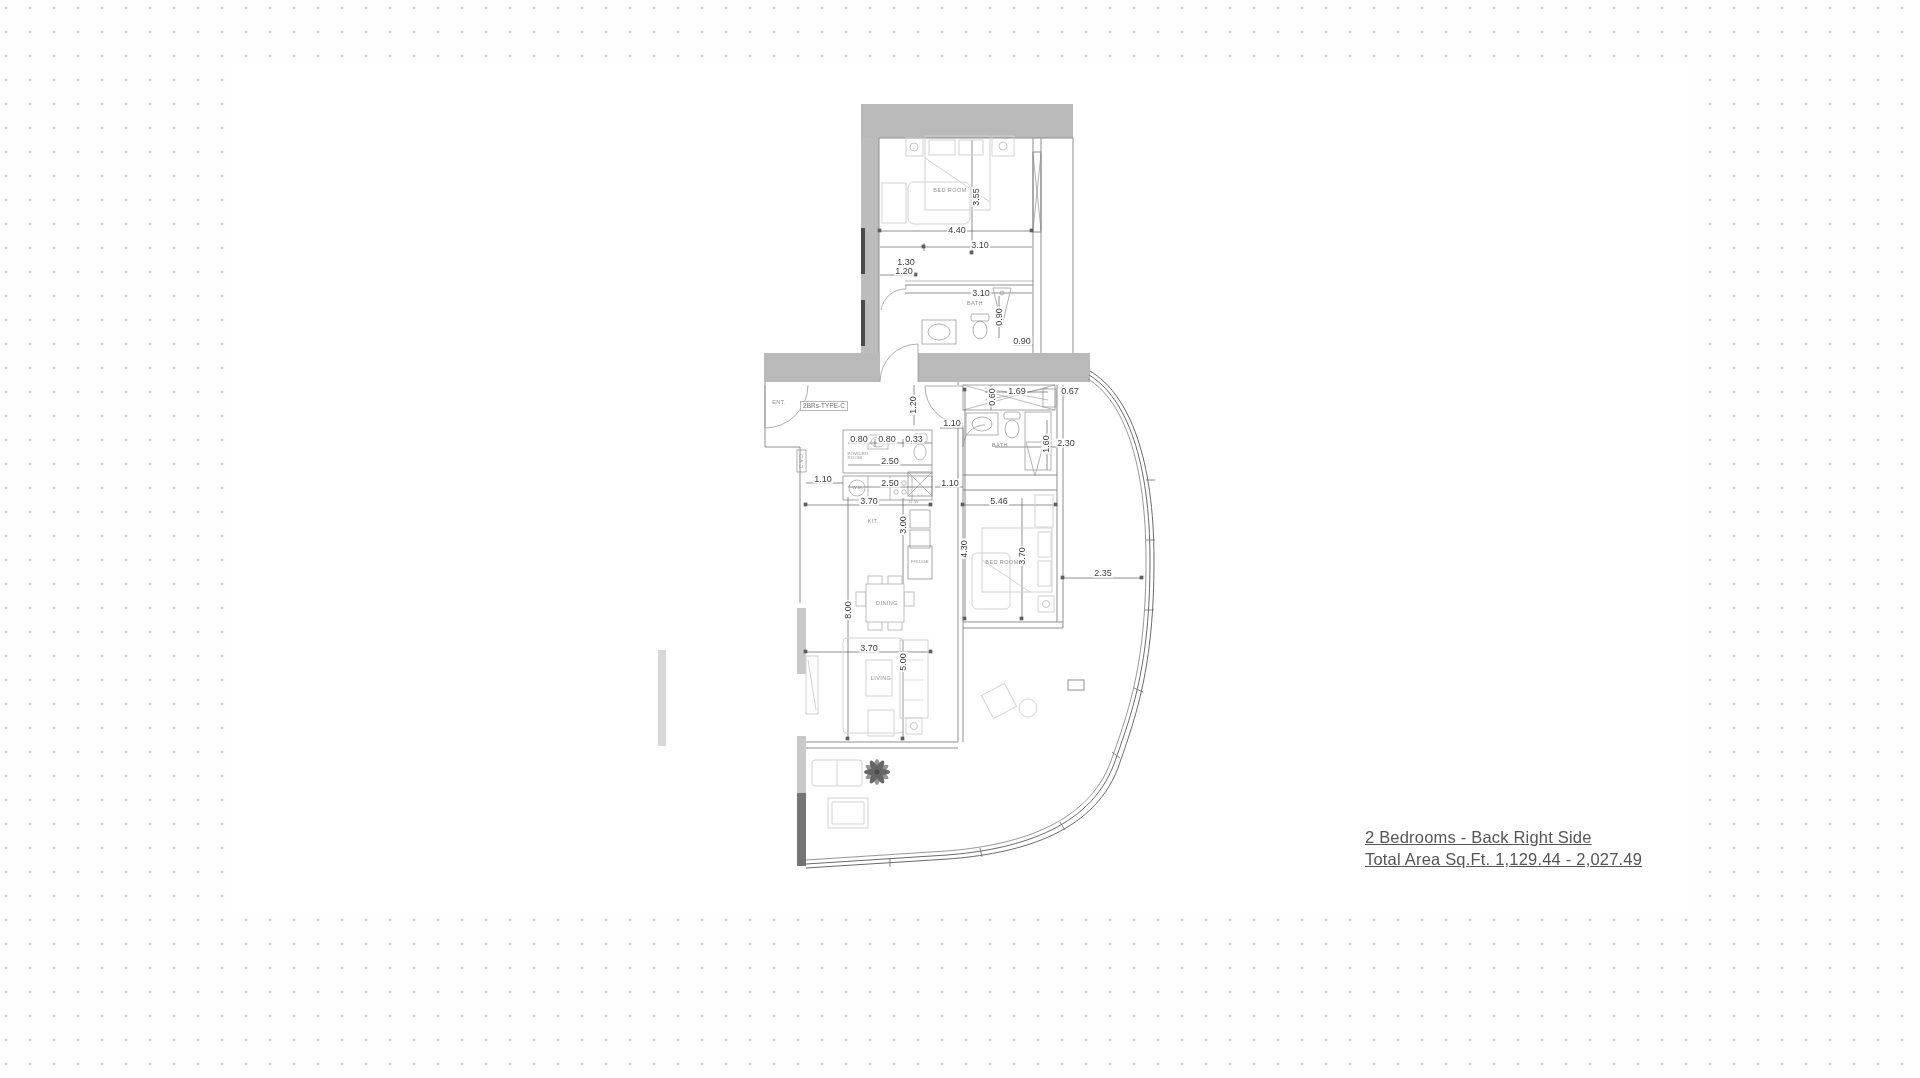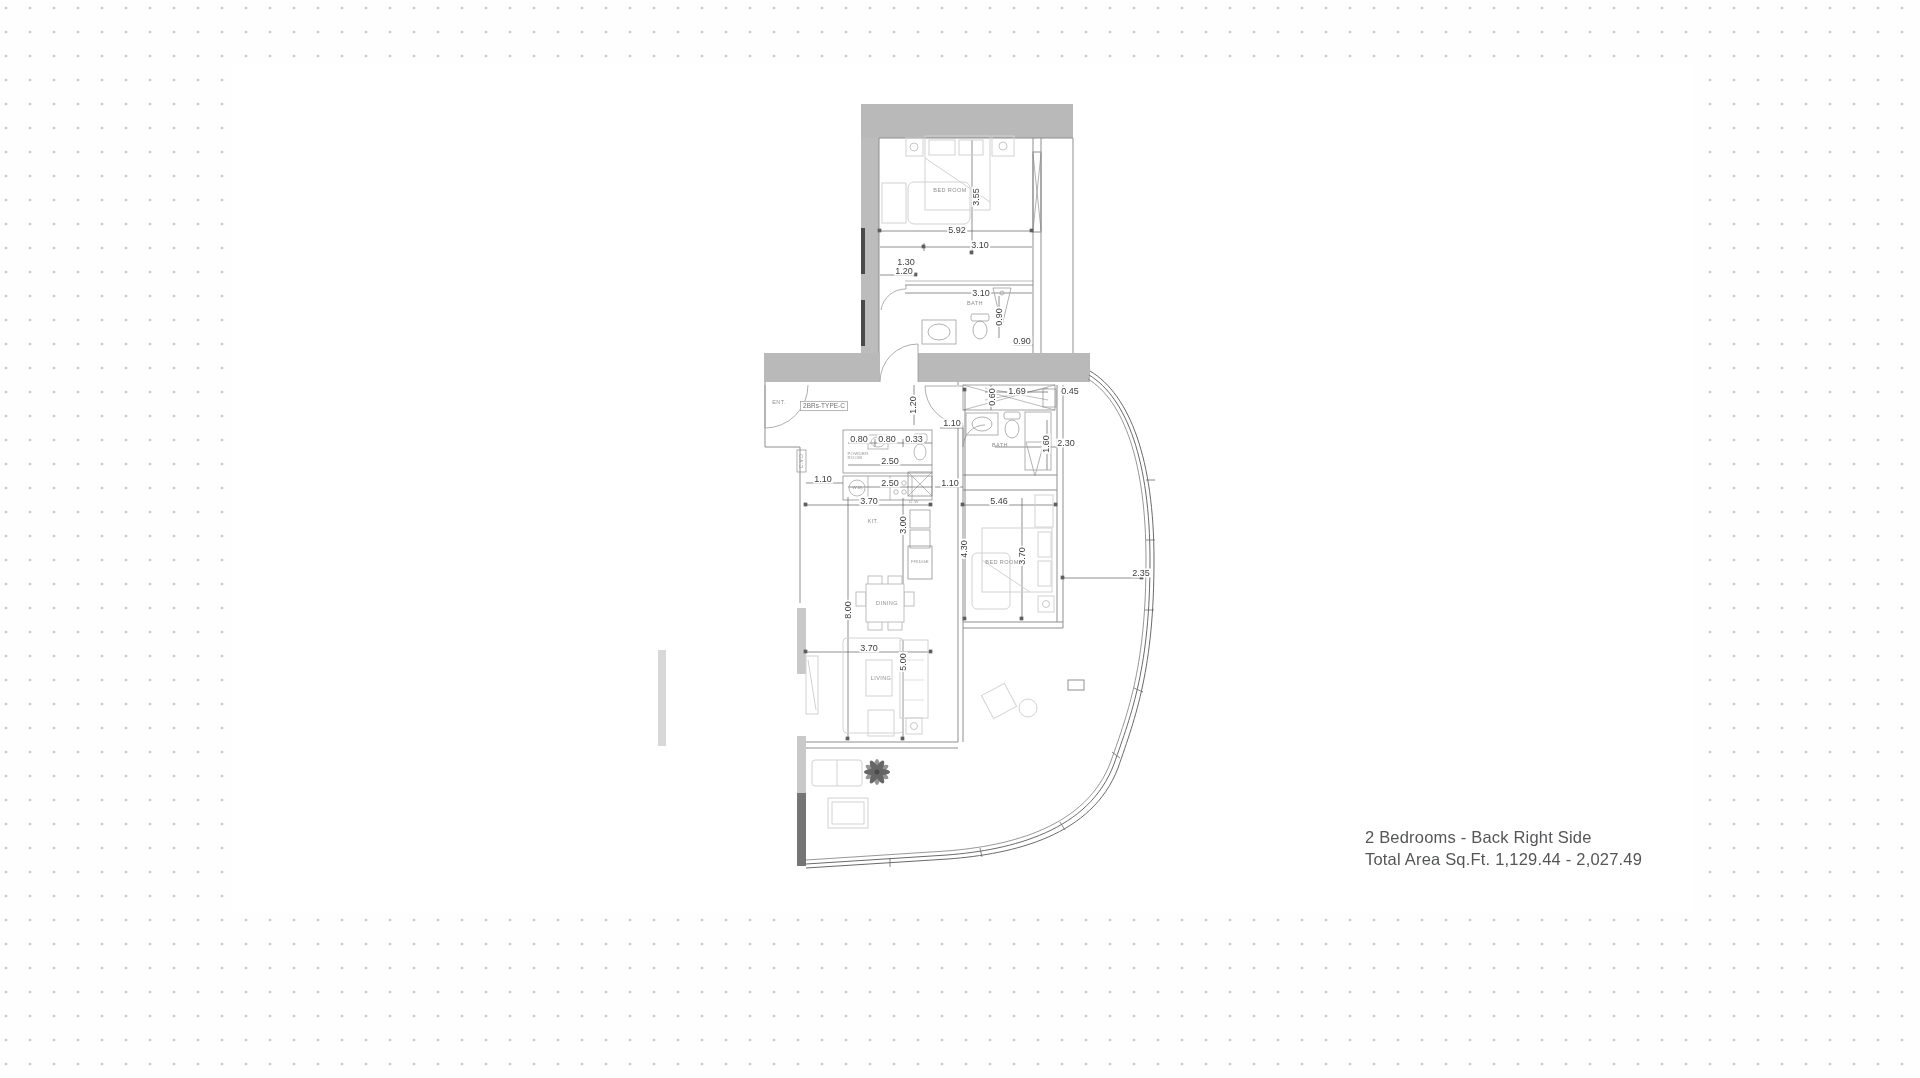--- a/index.html
+++ b/index.html
@@ -16,21 +16,21 @@
        white-space:nowrap;background:#fff;padding:0 1px;line-height:1;z-index:3;}
   .lbl.v{transform:translate(-50%,-50%) rotate(-90deg);}
   .room{position:absolute;transform:translate(-50%,-50%) scale(0.62);font-size:9px;color:#8f8f8f;
         letter-spacing:.6px;white-space:nowrap;background:transparent;line-height:1.05;z-index:3;}
   .room.v{transform:translate(-50%,-50%) rotate(-90deg) scale(0.55);}
   .room.tiny{transform:translate(-50%,-50%) scale(0.48);}
   .room.wrap{white-space:normal;width:44px;text-align:left;}
   .unitbox{position:absolute;transform:translate(-50%,-50%) scale(0.72);font-size:9px;color:#6f6f6f;
         border:1px solid #9a9a9a;padding:1px 3px;background:#fff;white-space:nowrap;z-index:3;}
   .footer{position:absolute;left:1365px;top:826px;color:#555657;font-size:16.5px;
-        line-height:22px;letter-spacing:.2px;z-index:4;}
+        line-height:22px;letter-spacing:.2px;z-index:4;text-decoration:underline;}
 </style>
 </head>
 <body>
 
 <div class="plan-canvas"></div>
 
 <svg class="plan-svg" viewBox="600 80 620 820" xmlns="http://www.w3.org/2000/svg">
 
   <g>
     <rect x="861" y="104" width="212" height="34" fill="#b9b9b9"></rect>
@@ -241,46 +241,46 @@
     <ellipse rx="13" ry="3.6" transform="rotate(60)"></ellipse>
     <ellipse rx="13" ry="3.6" transform="rotate(120)"></ellipse>
     <ellipse rx="13" ry="3.6" transform="rotate(30)" opacity="0.7"></ellipse>
     <ellipse rx="13" ry="3.6" transform="rotate(90)" opacity="0.7"></ellipse>
     <ellipse rx="13" ry="3.6" transform="rotate(150)" opacity="0.7"></ellipse>
     <circle r="2.5" fill="#4a4a4a"></circle>
   </g>
 </svg>
 
 <div class="lbl v" style="left:976px;top:197px">3.55</div>
-<div class="lbl" style="left:957px;top:230px">5.92</div>
+<div class="lbl" style="left:957px;top:230px">4.40</div>
 <div class="lbl" style="left:906px;top:262px">1.30</div>
 <div class="lbl" style="left:980px;top:245px">3.10</div>
 <div class="lbl" style="left:904px;top:271px">1.20</div>
 <div class="lbl" style="left:981px;top:293px">3.10</div>
 <div class="lbl v" style="left:999px;top:317px">0.90</div>
 <div class="lbl" style="left:1022px;top:341px">0.90</div>
 <div class="lbl v" style="left:913px;top:405px">1.20</div>
 <div class="lbl" style="left:1017px;top:391px">1.69</div>
 <div class="lbl v" style="left:992px;top:397px">0.60</div>
-<div class="lbl" style="left:1070px;top:391px">0.45</div>
+<div class="lbl" style="left:1070px;top:391px">0.67</div>
 <div class="lbl" style="left:952px;top:423px">1.10</div>
 <div class="lbl" style="left:859px;top:439px">0.80</div>
 <div class="lbl" style="left:887px;top:439px">0.80</div>
 <div class="lbl" style="left:914px;top:439px">0.33</div>
 <div class="lbl" style="left:890px;top:461px">2.50</div>
 <div class="lbl" style="left:823px;top:479px">1.10</div>
 <div class="lbl" style="left:890px;top:483px">2.50</div>
 <div class="lbl" style="left:950px;top:483px">1.10</div>
 <div class="lbl" style="left:869px;top:501px">3.70</div>
 <div class="lbl" style="left:999px;top:501px">5.46</div>
 <div class="lbl v" style="left:903px;top:525px">3.00</div>
 <div class="lbl v" style="left:964px;top:549px">4.30</div>
 <div class="lbl v" style="left:1022px;top:556px">3.70</div>
 <div class="lbl v" style="left:848px;top:610px">8.00</div>
-<div class="lbl" style="left:1141px;top:573px">2.35</div>
+<div class="lbl" style="left:1103px;top:573px">2.35</div>
 <div class="lbl" style="left:1066px;top:443px">2.30</div>
 <div class="lbl v" style="left:1046px;top:444px">1.60</div>
 <div class="lbl" style="left:869px;top:648px">3.70</div>
 <div class="lbl v" style="left:903px;top:662px">5.00</div>
 
 <div class="room" style="left:950px;top:191px">BED ROOM</div>
 <div class="room" style="left:975px;top:304px">BATH</div>
 <div class="room" style="left:779px;top:403px">ENT.</div>
 <div class="unitbox" style="left:824px;top:406px">2BRs-TYPE-C</div>
 <div class="room tiny wrap" style="left:858px;top:456px">POWDER ROOM</div>

